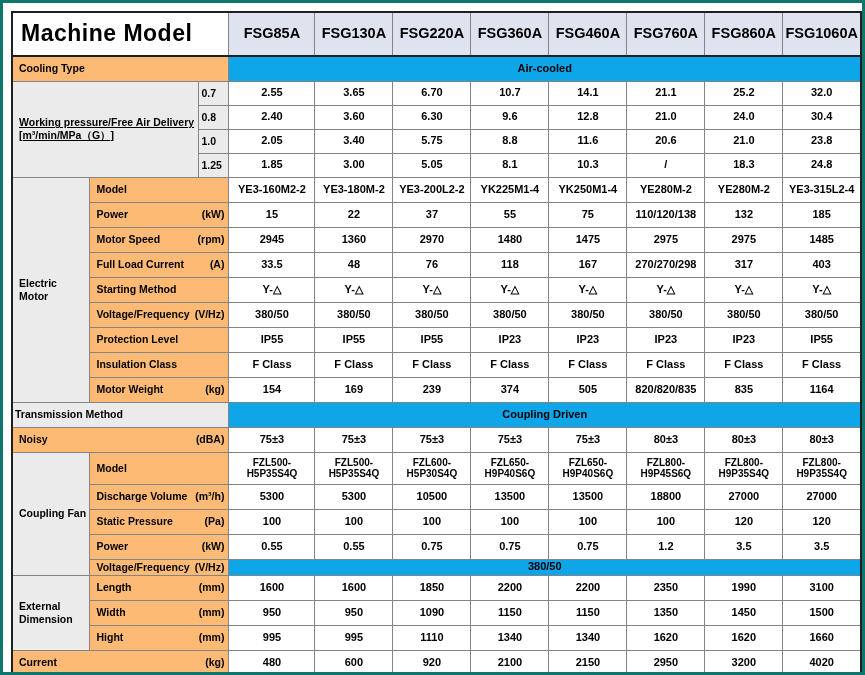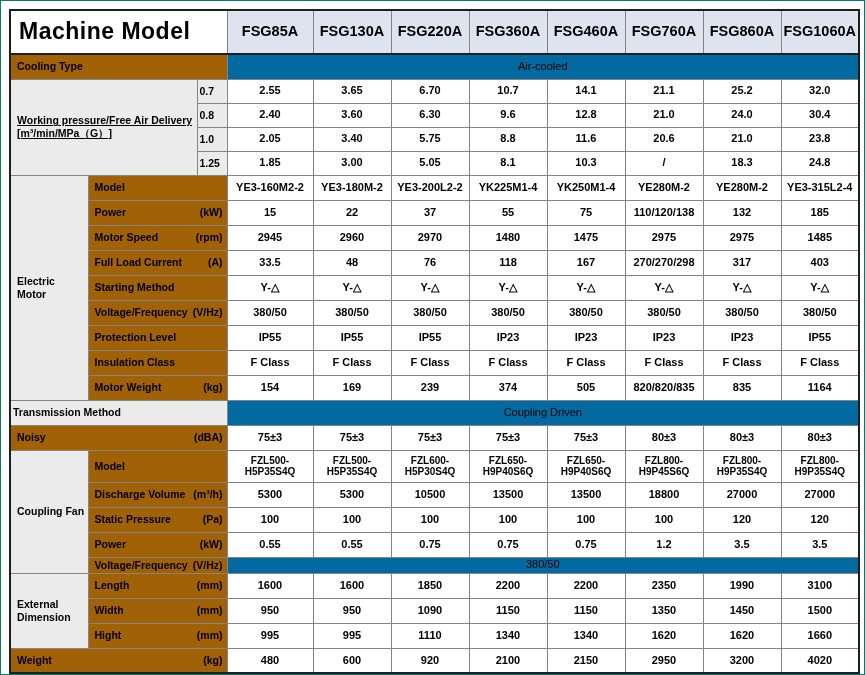--- a/index.html
+++ b/index.html
@@ -1,36 +1,36 @@
 <!DOCTYPE html>
 <html><head>
 <meta charset="utf-8">
 <style>
   html,body{margin:0;padding:0;background:#ffffff;}
   body{width:865px;height:675px;font-family:"Liberation Sans",sans-serif;}
   .page{position:relative;width:865px;height:675px;background:#ffffff;
-        border:1px solid #0f766e;box-sizing:border-box;overflow:hidden;}
+        border:3px solid #0f766e;box-sizing:border-box;overflow:hidden;}
   table.spec{border-collapse:collapse;position:absolute;left:8px;top:8px;
         table-layout:fixed;border:2px solid #1f1f1f;}
   td{border:1px solid #848484;font-size:11px;font-weight:bold;color:#000;
      text-align:center;vertical-align:middle;padding:0 2px;box-sizing:border-box;
      overflow:hidden;line-height:1.2;background:#ffffff;}
   tr{height:25px;}
   tr.h44{height:44px;} tr.h32{height:32px;} tr.h24{height:24px;} tr.h16{height:16px;}
   td.lab{background:#ebebeb;text-align:left;padding-left:6px;font-size:10.5px;}
   td.ctr{background:#ebebeb;text-align:left;font-size:10.5px;}
-  td.lr{background:#a16207;font-size:10.5px;padding:0 4px 0 6px;}
+  td.lr{background:#fdba74;font-size:10.5px;padding:0 4px 0 6px;}
   td.lr .inner{display:flex;justify-content:space-between;align-items:center;width:100%;}
   td.title{background:#ffffff;text-align:left;padding-left:8px;font-size:23px;
            font-weight:bold;letter-spacing:0.5px;}
   td.hdr{background:#dee3ef;font-size:14.5px;font-weight:bold;margin-left:24px;}
   tr.headrow td{border-bottom:2px solid #1f1f1f;}
   td.fanmodel{font-size:10px;line-height:1.15;}
   td.wrap2 div{text-align:left;text-decoration:underline;}
-  td.span8{background:#0369a1;font-weight:normal;margin-left:16px;}
+  td.span8{background:#0ea5e9;font-weight:bold;margin-left:16px;}
 </style>
 </head>
 <body>
 
 <div class="page">
   <table class="spec">
     <colgroup>
       <col style="width:78px">
         <col style="width:109px">
         <col style="width:30px">
@@ -146,21 +146,21 @@
           <td>185</td>
         </tr>
         <tr>
           <td colspan="2" class="lr">
             <div class="inner">
               <span>Motor Speed</span>
               <span>(rpm)</span>
             </div>
           </td>
           <td>2945</td>
-          <td>2960</td>
+          <td>1360</td>
           <td>2970</td>
           <td>1480</td>
           <td>1475</td>
           <td>2975</td>
           <td>2975</td>
           <td>1485</td>
         </tr>
         <tr>
           <td colspan="2" class="lr">
             <div class="inner">
@@ -396,21 +396,21 @@
           <td>1110</td>
           <td>1340</td>
           <td>1340</td>
           <td>1620</td>
           <td>1620</td>
           <td>1660</td>
         </tr>
         <tr>
           <td colspan="3" class="lab lr">
             <div class="inner">
-              <span>Weight</span>
+              <span>Current</span>
               <span>(kg)</span>
             </div>
           </td>
           <td>480</td>
           <td>600</td>
           <td>920</td>
           <td>2100</td>
           <td>2150</td>
           <td>2950</td>
           <td>3200</td>

